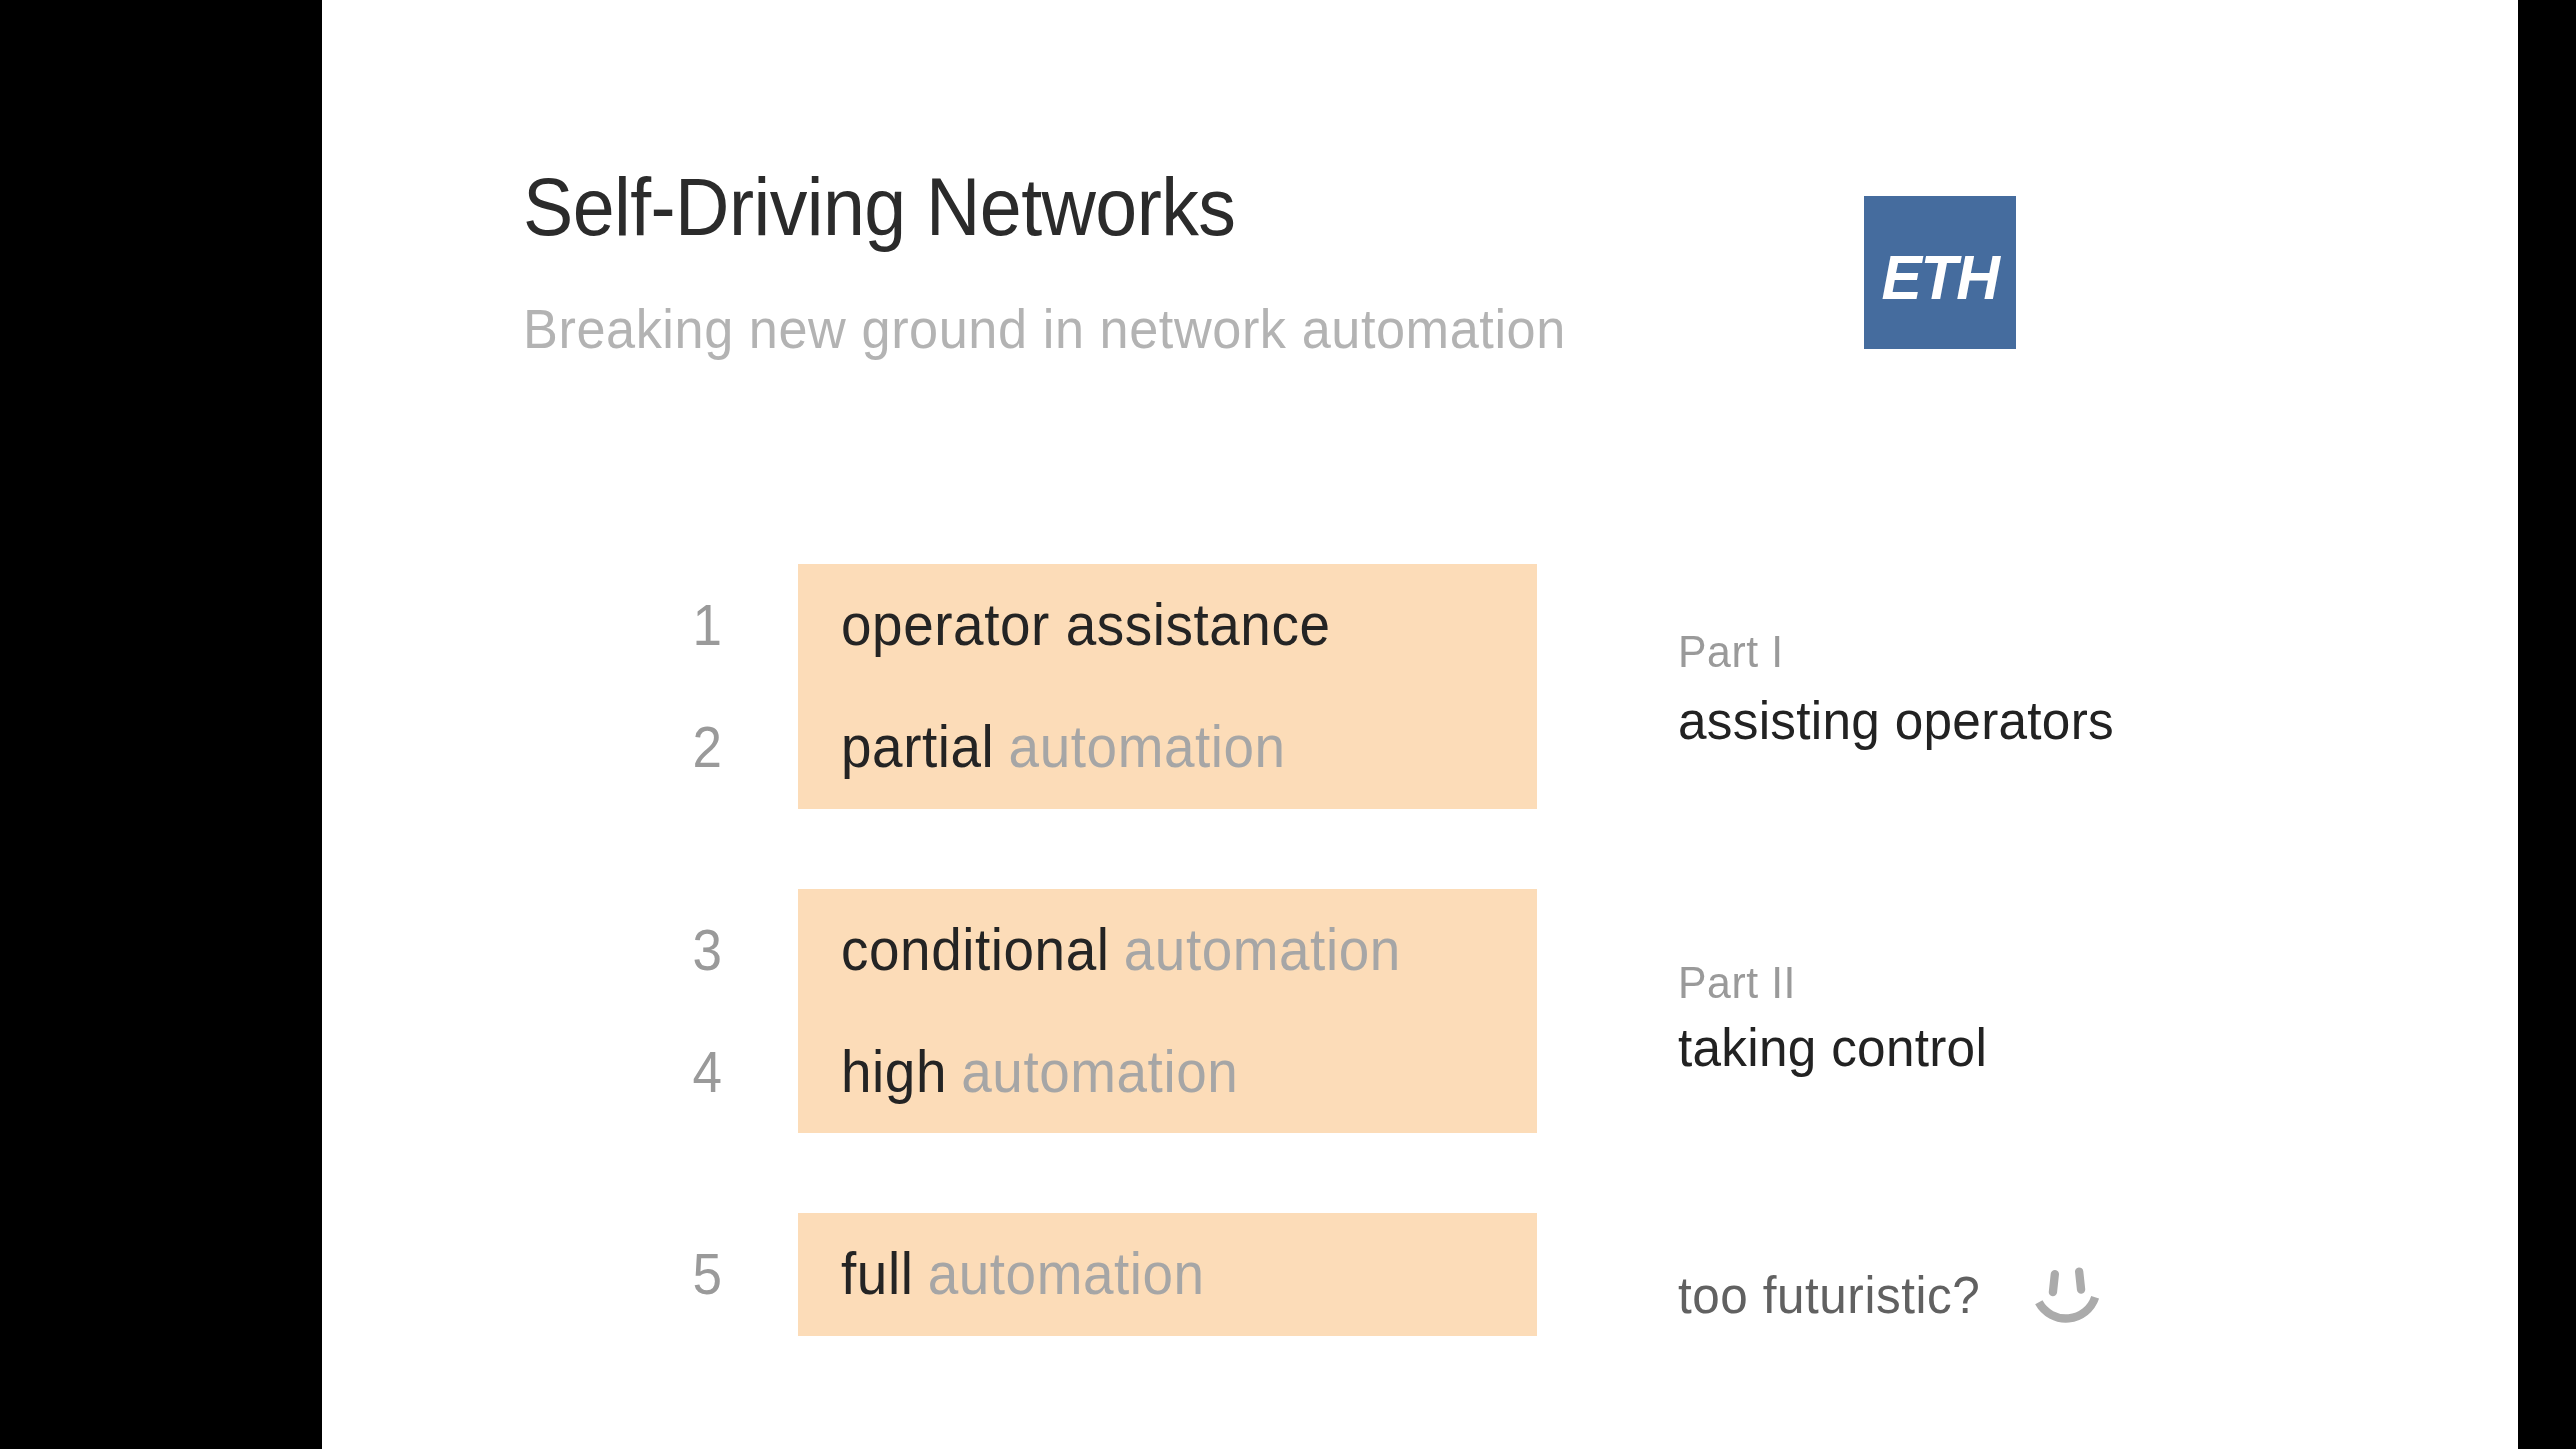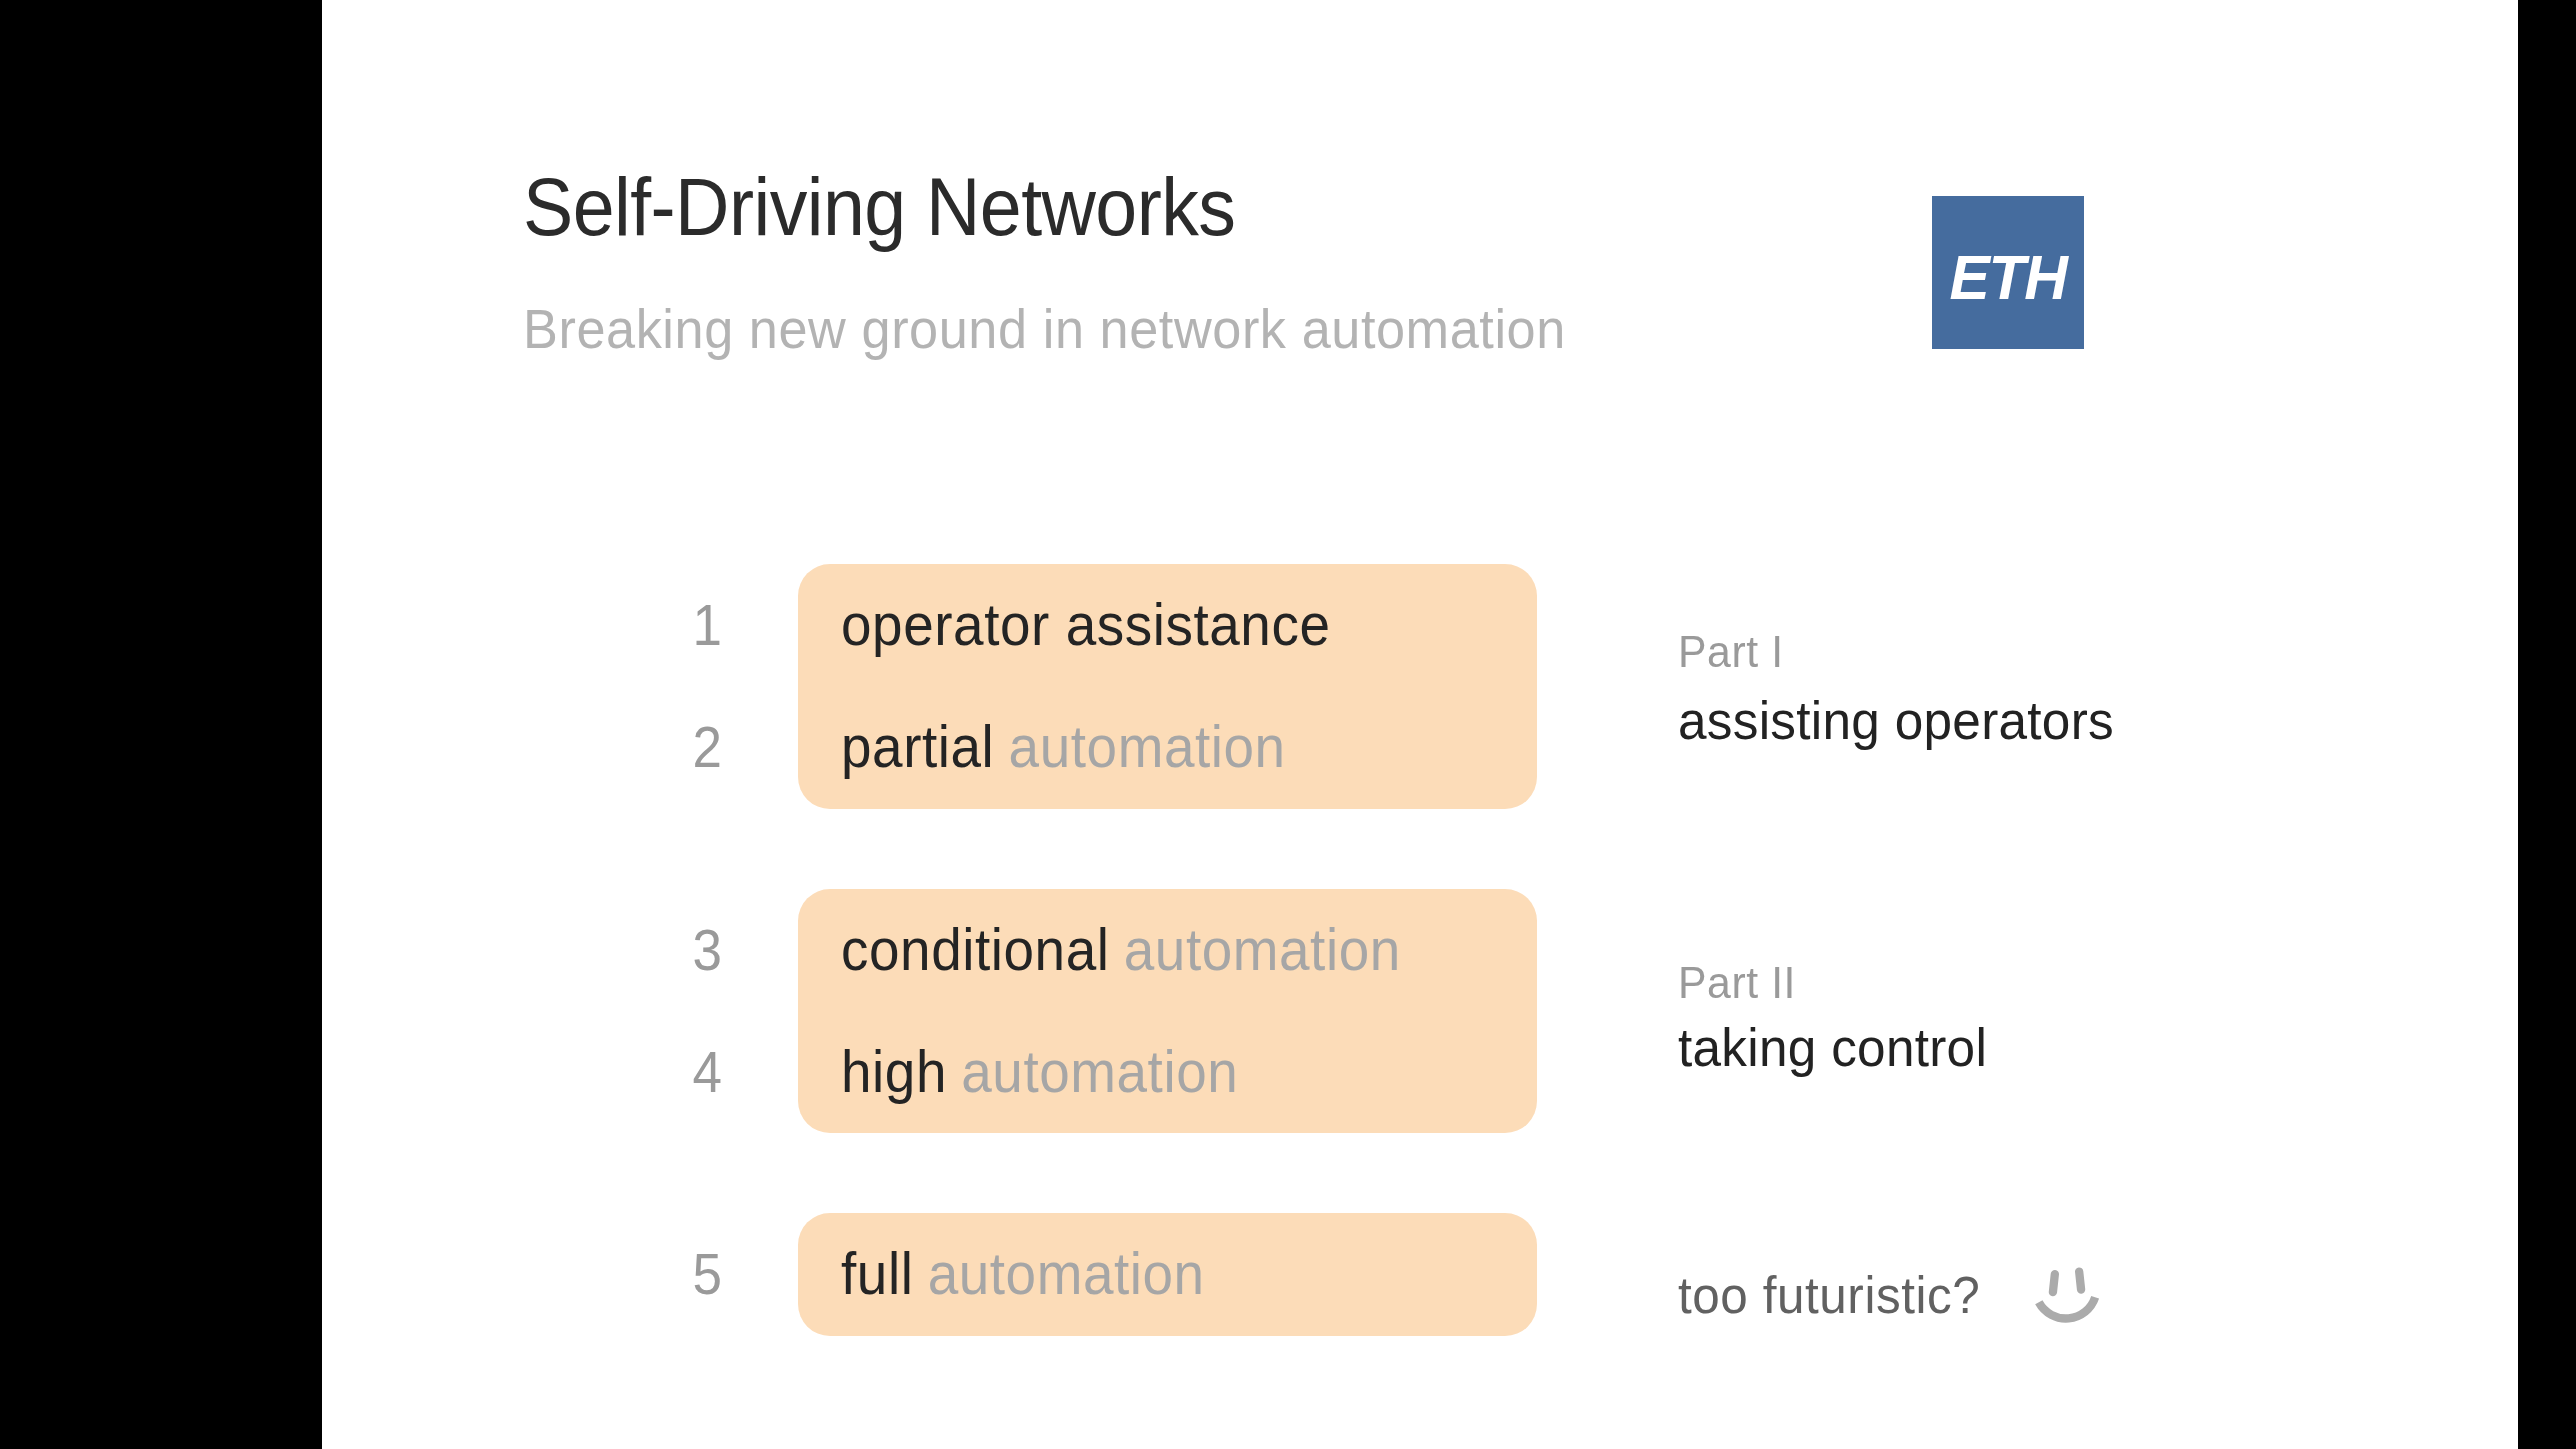--- a/index.html
+++ b/index.html
@@ -18,21 +18,21 @@
     transform:scaleX(0.93);transform-origin:left center;
   }
   .slide-subtitle{
     position:absolute;left:201px;top:298px;
     font-size:55px;line-height:1.15;color:#b3b3b3;
     letter-spacing:0.6px;white-space:nowrap;
     transform:scaleX(0.95);transform-origin:left center;
   }
   
   .logo{
-    position:absolute;left:1610px;top:196px;width:152px;height:153px;
+    position:absolute;left:1542px;top:196px;width:152px;height:153px;
     background:#456c9e;display:flex;align-items:center;justify-content:center;
   }
   .logo-text{
     color:#fff;font-weight:bold;font-style:italic;font-size:63px;
     letter-spacing:-1.3px;transform:translateY(3.9px) scaleX(0.96);
   }
   
   .group{position:absolute;left:316px;display:flex;}
   .group-1{top:564px;height:245px;}
   .group-2{top:889px;height:244px;}
@@ -41,21 +41,21 @@
     width:84px;display:flex;flex-direction:column;justify-content:space-around;
     text-align:right;
   }
   .num{
     font-size:57px;color:#9a9a9a;line-height:1;
     transform:scaleX(0.93);transform-origin:right center;
   }
   .box{
     margin-left:76px;width:696px;background:#fcdcb8;
     display:flex;flex-direction:column;justify-content:space-around;
-    padding-left:43px;box-sizing:content-box;border-radius:32px;
+    padding-left:43px;box-sizing:content-box;
   }
   .lvl-text{
     font-size:59px;line-height:1;letter-spacing:0.6px;white-space:nowrap;
     transform:scaleX(0.93);transform-origin:left center;
   }
   .lvl-dark{color:#242424;}
   .lvl-gray{color:#a6a6a6;}
   .lvl-gray:not(:empty){margin-left:0.26em;}
   
   .side-kicker{

